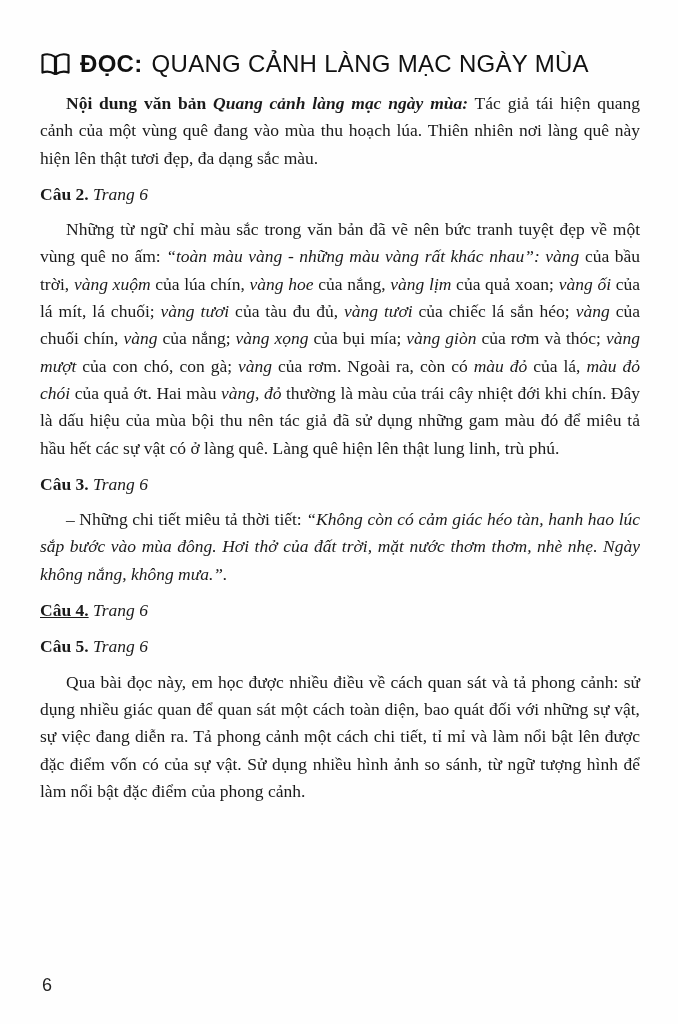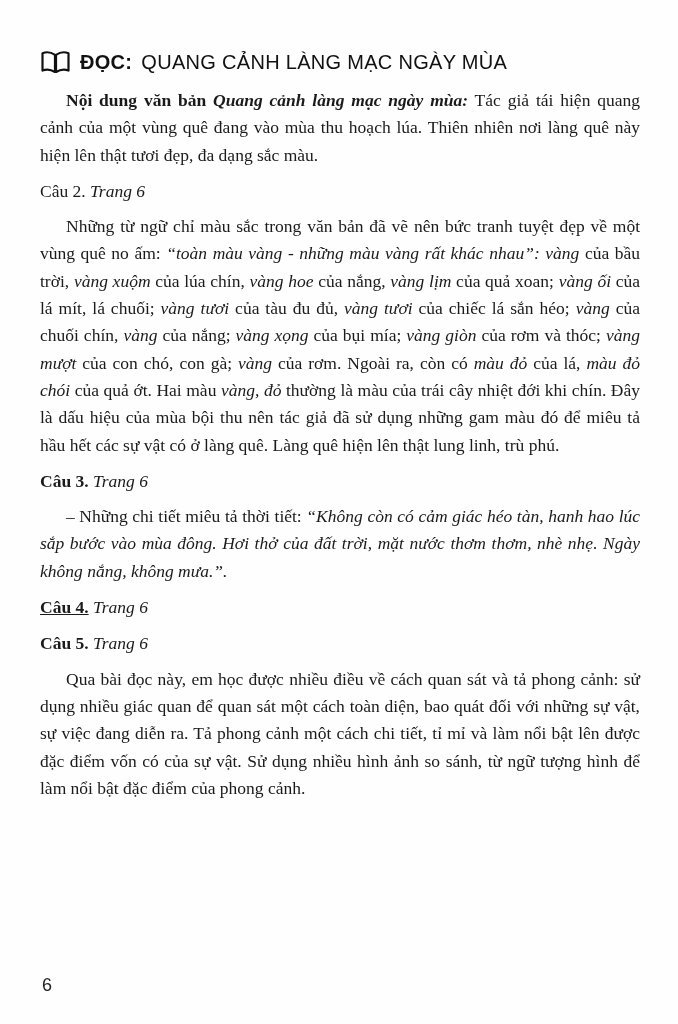--- a/index.html
+++ b/index.html
@@ -15,21 +15,21 @@
     box-sizing: border-box;
     padding: 50px 38px 0 40px;
     color: #1a1a1a;
     overflow: hidden;
   }
   .header {
     display: flex;
     align-items: center;
     gap: 9px;
     font-family: "Liberation Sans", sans-serif;
-    font-size: 20px;
+    font-size: 24px;
     color: #111;
     margin-bottom: 12px;
     white-space: nowrap;
   }
   .book-icon {
     display: inline-flex;
     align-items: center;
     flex: 0 0 auto;
   }
   .hdr-label {
@@ -75,21 +75,21 @@
         <path d="M2.5 3.2 C6.5 1.6 11 2.2 15 4.8 V22 C11 19.6 6.5 19 2.5 20.6 Z"></path>
         <path d="M28.5 3.2 C24.5 1.6 20 2.2 16 4.8 V22 C20 19.6 24.5 19 28.5 20.6 Z"></path>
       </svg>
     </span>
     <span class="hdr-label">ĐỌC:</span>
     <span class="hdr-title">QUANG CẢNH LÀNG MẠC NGÀY MÙA</span>
   </div>
 
   <div class="body-text">
     <p class="para"><span style="font-weight: bold;">Nội dung văn bản </span><span style="font-weight: bold; font-style: italic;">Quang cảnh làng mạc ngày mùa:</span><span> Tác giả tái hiện quang cảnh của một vùng quê đang vào mùa thu hoạch lúa. Thiên nhiên nơi làng quê này hiện lên thật tươi đẹp, đa dạng sắc màu.</span></p>
-    <p class="q-head body-text"><span style="font-weight: normal; text-align: right;">Câu 2.</span><span style="font-style: italic;"> Trang 6</span></p>
+    <p class="q-head body-text"><span style="font-weight: bold; text-align: right;">Câu 2.</span><span style="font-style: italic;"> Trang 6</span></p>
     <p class="para"><span>Những từ ngữ chỉ màu sắc trong văn bản đã vẽ nên bức tranh tuyệt đẹp về một vùng quê no ấm: </span><span style="font-style: italic;">“toàn màu vàng - những màu vàng rất khác nhau”:</span><span> </span><span style="font-style: italic;">vàng</span><span> của bầu trời, </span><span style="font-style: italic;">vàng xuộm</span><span> của lúa chín, </span><span style="font-style: italic;">vàng hoe</span><span> của nắng, </span><span style="font-style: italic;">vàng lịm</span><span> của quả xoan; </span><span style="font-style: italic;">vàng ối</span><span> của lá mít, lá chuối; </span><span style="font-style: italic;">vàng tươi</span><span> của tàu đu đủ, </span><span style="font-style: italic;">vàng tươi</span><span> của chiếc lá sắn héo; </span><span style="font-style: italic;">vàng</span><span> của chuối chín, </span><span style="font-style: italic;">vàng</span><span> của nắng; </span><span style="font-style: italic;">vàng xọng</span><span> của bụi mía; </span><span style="font-style: italic;">vàng giòn</span><span> của rơm và thóc; </span><span style="font-style: italic;">vàng mượt</span><span> của con chó, con gà; </span><span style="font-style: italic;">vàng</span><span> của rơm. Ngoài ra, còn có </span><span style="font-style: italic;">màu đỏ</span><span> của lá, </span><span style="font-style: italic;">màu đỏ chói</span><span> của quả ớt. Hai màu </span><span style="font-style: italic;">vàng, đỏ</span><span> thường là màu của trái cây nhiệt đới khi chín. Đây là dấu hiệu của mùa bội thu nên tác giả đã sử dụng những gam màu đó để miêu tả hầu hết các sự vật có ở làng quê. Làng quê hiện lên thật lung linh, trù phú.</span></p>
     <p class="q-head body-text"><span style="font-weight: bold; text-align: right;">Câu 3.</span><span style="font-style: italic;"> Trang 6</span></p>
     <p class="para"><span>– Những chi tiết miêu tả thời tiết: </span><span style="font-style: italic;">“Không còn có cảm giác héo tàn, hanh hao lúc sắp bước vào mùa đông. Hơi thở của đất trời, mặt nước thơm thơm, nhè nhẹ. Ngày không nắng, không mưa.”.</span></p>
     <p class="q-head body-text"><span style="font-weight: bold; text-decoration: underline;">Câu 4.</span><span style="font-style: italic;"> Trang 6</span></p>
     <p class="q-head body-text"><span style="font-weight: bold;">Câu 5.</span><span style="font-style: italic;"> Trang 6</span></p>
     <p class="para"><span>Qua bài đọc này, em học được nhiều điều về cách quan sát và tả phong cảnh: sử dụng nhiều giác quan để quan sát một cách toàn diện, bao quát đối với những sự vật, sự việc đang diễn ra. Tả phong cảnh một cách chi tiết, tỉ mỉ và làm nổi bật lên được đặc điểm vốn có của sự vật. Sử dụng nhiều hình ảnh so sánh, từ ngữ tượng hình để làm nổi bật đặc điểm của phong cảnh.</span></p>
   </div>
 
   <div class="footer">6</div>
 

